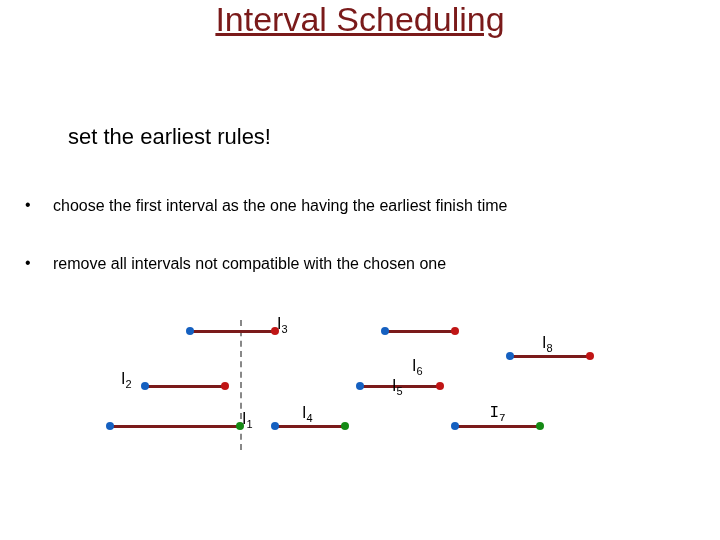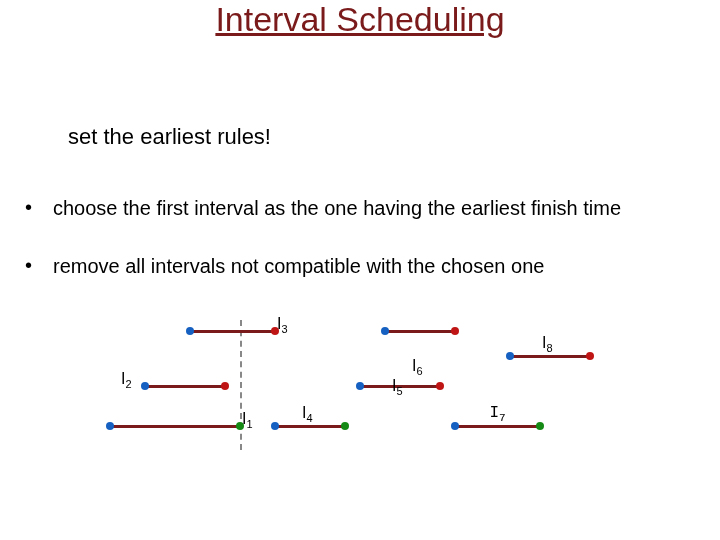--- a/index.html
+++ b/index.html
@@ -45,21 +45,21 @@
   }
   .sub {
     position: absolute;
     left: 68px;
     top: 124px;
     font-size: 22px;
   }
   .bullet2 {
     position: absolute;
     left: 25px;
-    font-size: 20px;
+    font-size: 16px;
     width: 640px;
   }
   .bullet2::before {
     content: "•";
     position: absolute;
     left: 0;
     top: 0;
   }
   .bullet2 .txt {
     margin-left: 28px;

